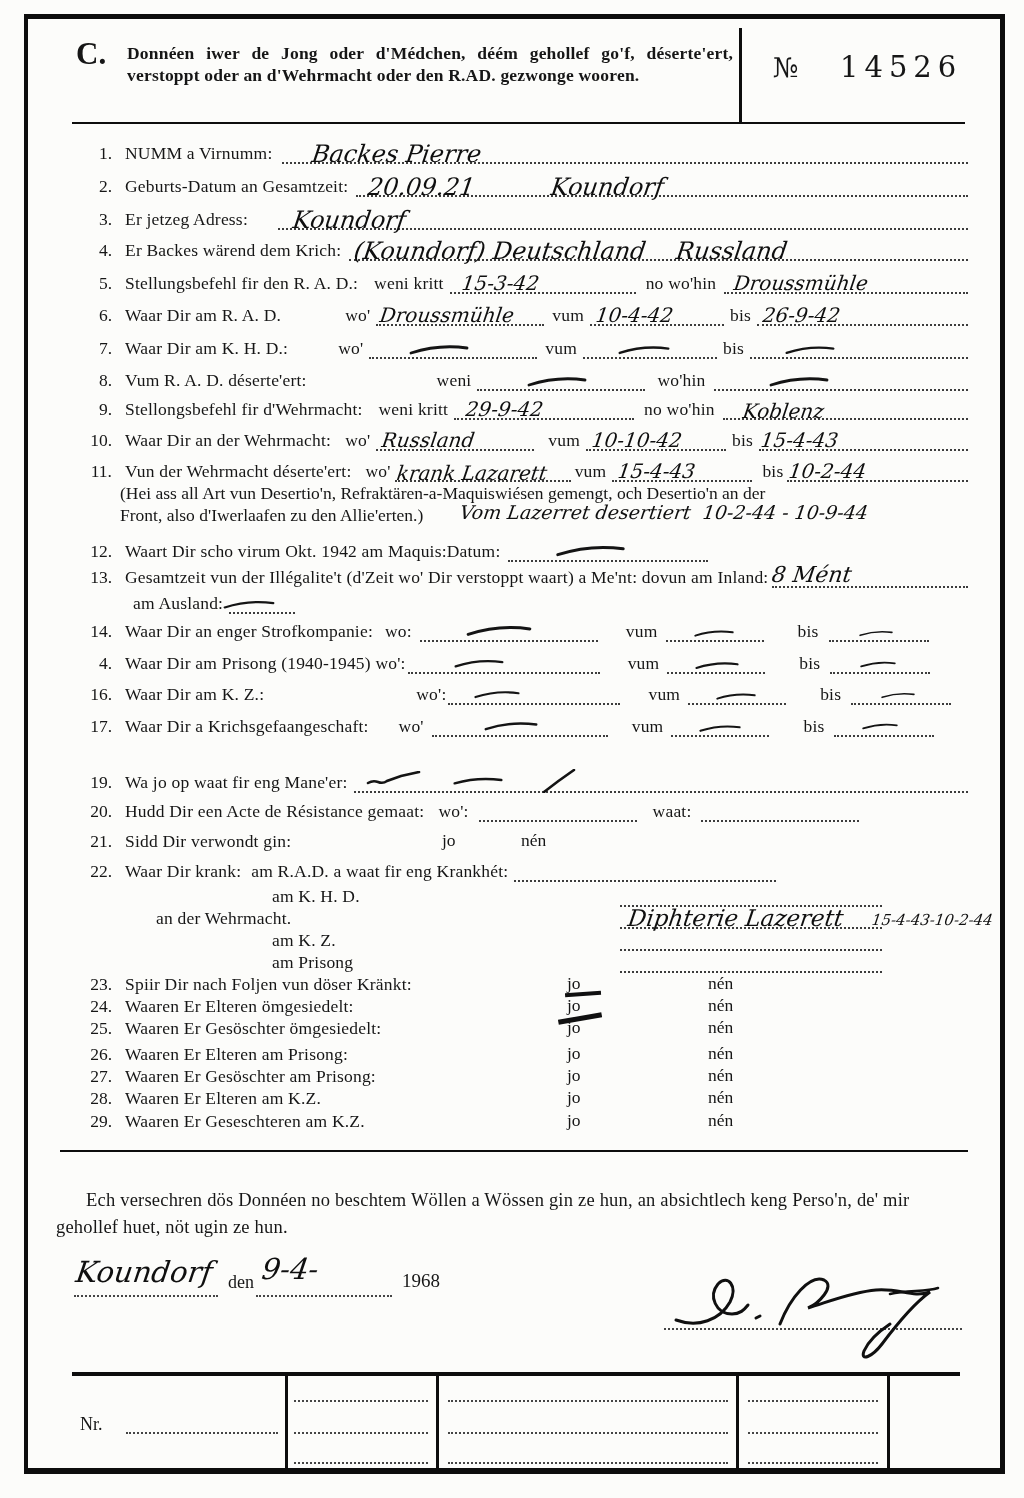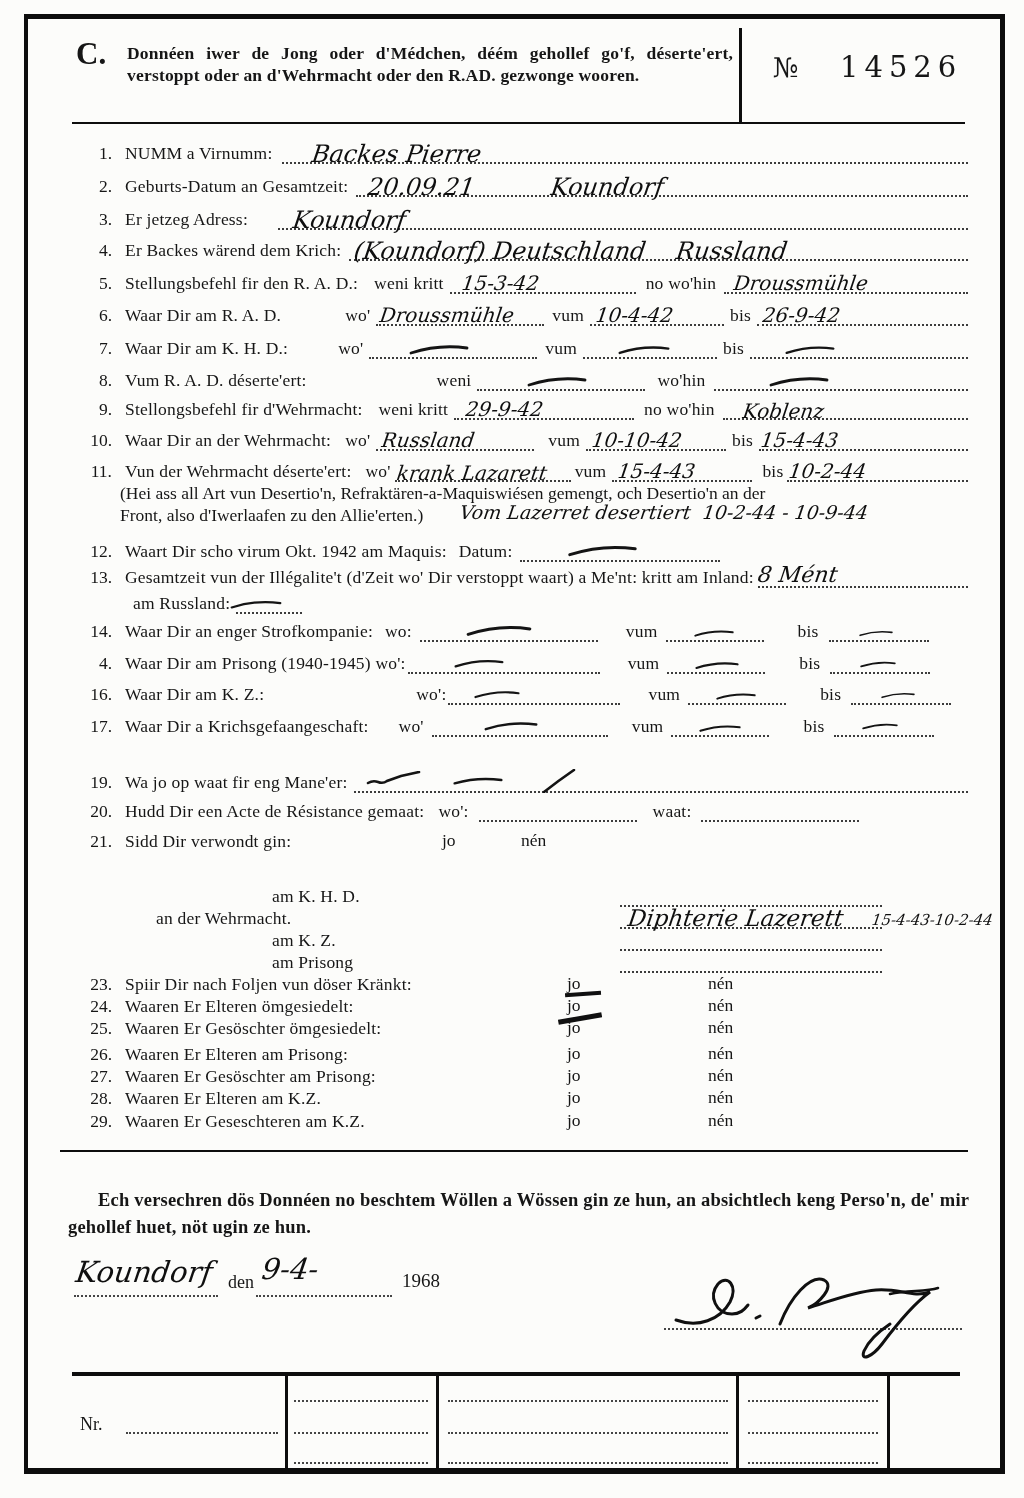--- a/index.html
+++ b/index.html
@@ -23,22 +23,22 @@
   .mark{position:absolute;background:#101010;}
   .dotline{position:absolute;height:0;border-bottom:2px dotted #454545;}
   
   .hdr-letter{position:absolute;left:76px;top:36px;font-size:31px;font-weight:bold;}
   .hdr-title{position:absolute;left:127px;top:42px;width:606px;font-size:17.5px;
              font-weight:bold;line-height:22px;text-align:justify;letter-spacing:.2px;}
   .hdr-no{position:absolute;left:773px;top:52px;font-size:27px;font-family:"DejaVu Serif",serif;}
   .hdr-num{position:absolute;left:840px;top:50px;font-size:29px;letter-spacing:6px;
            font-family:"DejaVu Serif",serif;}
   .noteline{position:absolute;left:120px;font-size:17.5px;white-space:nowrap;}
-  .decl{position:absolute;left:68px;top:1168px;width:905px;font-size:18.5px;
-        line-height:27px;text-indent:30px;letter-spacing:.2px;font-weight:bold;}
+  .decl{position:absolute;left:56px;top:1168px;width:905px;font-size:18.5px;
+        line-height:27px;text-indent:30px;letter-spacing:.2px;}
   .freehw{position:absolute;font-family:"DejaVu Serif",serif;font-style:italic;
           transform:skewX(-8deg);white-space:pre;color:#0f0f0f;line-height:1;}
   .statictxt{position:absolute;font-size:18px;white-space:nowrap;}
 </style>
 </head>
 <body>
 
 <div class="page">
 
   <div class="b" style="left:24px;top:14px;width:981px;height:5px"></div>
@@ -202,38 +202,38 @@
       <i class="hw" style="left:2px;bottom:-1px">10-2-44</i>
     </span>
   </div>
   <div class="noteline" style="top:505px">Front, also d'Iwerlaafen zu den Allie'erten.)</div>
   <div class="noteline" style="top:483px">(Hei ass all Art vun Desertio'n, Refraktären-a-Maquiswiésen gemengt, och Desertio'n an der</div>
   <i class="freehw" style="left:460px;top:503px;font-size:19px">Vom Lazerret desertiert  10-2-44 - 10-9-44</i>
 
   <div class="row" style="top:536px">
     <span class="num">12.</span>
     <span class="lbl">Waart Dir scho virum Okt. 1942 am Maquis:</span>
-    <span class="lbl" style="margin-left:12px">Datum:</span>
+    <span class="lbl" style="">Datum:</span>
     <span class="fill" style="width:200px;margin-left:8px">
       <svg class="pstroke" style="left:40px;bottom:3px" width="85" height="14" viewBox="0 0 60 12">
           <path d="M2 10 Q30 1 58 5" stroke="#141414" stroke-width="2.6" fill="none" stroke-linecap="round"></path>
         </svg>
     </span>
   </div>
 
   <div class="row" style="top:562px">
     <span class="num">13.</span>
-    <span class="lbl">Gesamtzeit vun der Illégalite't (d'Zeit wo' Dir verstoppt waart) a Me'nt: kritt am Inland:</span>
+    <span class="lbl">Gesamtzeit vun der Illégalite't (d'Zeit wo' Dir verstoppt waart) a Me'nt: dovun am Inland:</span>
     <span class="fill gr" style="margin-left:4px">
       <i class="hw" style="left:0;bottom:0;font-size:22px">8 Mént</i>
     </span>
   </div>
   <div class="row" style="top:588px">
     <span class="num"></span>
-    <span class="lbl" style="margin-left:8px">am Russland:</span>
+    <span class="lbl" style="margin-left:8px">am Ausland:</span>
     <span class="fill" style="width:66px;margin-left:6px">
       <svg class="pstroke" style="left:-6px;bottom:2px" width="52" height="12" viewBox="0 0 60 12">
           <path d="M2 10 Q30 1 58 5" stroke="#141414" stroke-width="2.6" fill="none" stroke-linecap="round"></path>
         </svg>
     </span>
   </div>
 
   <div class="row" style="top:616px">
     <span class="num">14.</span>
     <span class="lbl">Waar Dir an enger Strofkompanie:</span>
@@ -351,20 +351,26 @@
     <span class="fill" style="width:158px;margin-left:10px"></span>
   </div>
 
   <div class="row" style="top:826px">
     <span class="num">21.</span>
     <span class="lbl">Sidd Dir verwondt gin:</span>
     <span class="opt" style="left:370px">jo</span>
     <span class="opt" style="left:449px">nén</span>
   </div>
 
+  <div class="row" style="top:856px">
+    <span class="num">22.</span>
+    <span class="lbl">Waar Dir krank:</span>
+    <span class="lbl" style="margin-left:10px">am R.A.D. a waat fir eng Krankhét:</span>
+    <span class="fill" style="width:262px;margin-left:6px"></span>
+  </div>
   <div class="row" style="top:881px">
     <span class="lbl" style="margin-left:200px">am K. H. D.</span>
     <span class="fill" style="position:absolute;left:548px;width:262px"></span>
   </div>
   <div class="row" style="top:903px">
     <span class="lbl" style="margin-left:84px">an der Wehrmacht.</span>
     <span class="fill" style="position:absolute;left:548px;width:262px">
       <i class="hw" style="left:8px;bottom:-3px;font-size:23px">Diphterie Lazerett</i>
       <i class="hw hw-sm" style="left:252px;bottom:-1px">15-4-43-10-2-44</i>
     </span>

